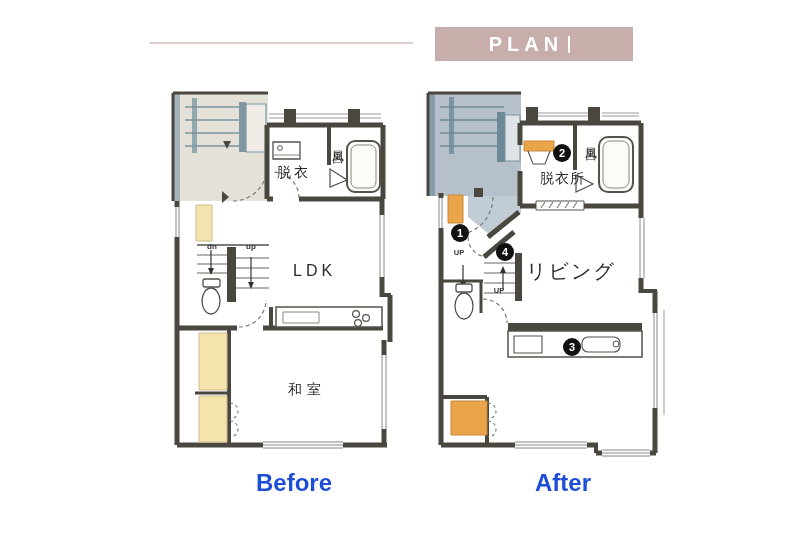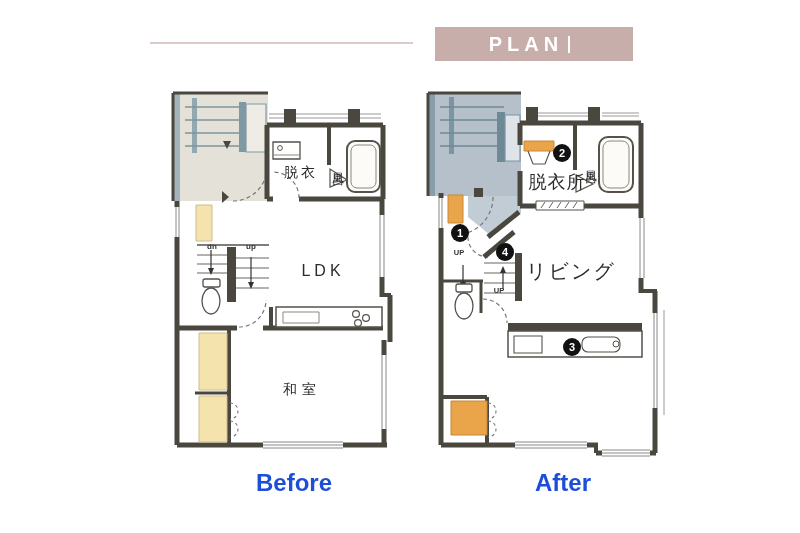--- a/index.html
+++ b/index.html
@@ -8,21 +8,21 @@
 
   
   .header-line{position:absolute;left:150px;top:42px;width:263px;height:2px;background:#dccbc8;}
   .header-box{position:absolute;left:435px;top:27px;width:198px;height:34px;background:#c7aeaa;
               display:flex;align-items:center;justify-content:center;color:#ffffff;}
   .header-box .t1{font-size:20px;font-weight:bold;letter-spacing:5px;}
   .header-box .sep{width:2px;height:17px;background:#ffffff;margin:0 9px 0 5px;}
   .header-box .t2{font-size:19px;font-weight:bold;letter-spacing:0.5px;}
 
   
-  .room-label{position:absolute;color:#2b2b2b;text-align:center;white-space:nowrap;}
+  .room-label{position:absolute;color:#2b2b2b;white-space:nowrap;}
   .vtext{writing-mode:vertical-rl;text-orientation:upright;}
   .stair-label{position:absolute;color:#333;font-size:8px;font-weight:bold;text-align:center;}
 
   
   .badge{position:absolute;width:18px;height:18px;border-radius:50%;background:#111;
          color:#fff;font-size:11px;font-weight:bold;text-align:center;line-height:18px;}
 
   .caption{position:absolute;width:150px;text-align:center;font-size:24px;font-weight:bold;color:#1d4ed8;}
 
   svg{position:absolute;}
@@ -222,26 +222,26 @@
 
     <g>
       <rect x="31" y="316" width="36" height="34" fill="#eaa449" stroke="#c8883a" stroke-width="1"></rect>
       <path d="M68,318 A8,8 0 0 1 68,334 M68,336 A8,8 0 0 1 68,352" stroke="#777" stroke-width="1.1" stroke-dasharray="3,3" fill="none"></path>
     </g>
   </svg>
 
   <div class="room-label" style="left:277px;top:164px;width:48px;font-size:14px;letter-spacing:3px;">脱衣</div>
   <div class="room-label vtext" style="left:329px;top:141px;height:48px;font-size:12px;letter-spacing:2px;">風呂</div>
   <div class="room-label" style="left:293px;top:262px;width:60px;font-size:16px;letter-spacing:4px;">LDK</div>
-  <div class="room-label" style="left:272px;top:381px;width:60px;font-size:14px;letter-spacing:5px;">和室</div>
+  <div class="room-label" style="left:288px;top:381px;width:60px;font-size:14px;letter-spacing:5px;">和室</div>
   <div class="stair-label" style="left:202px;top:242px;width:20px;">dn</div>
   <div class="stair-label" style="left:241px;top:242px;width:20px;">up</div>
   <div class="caption" style="left:219px;top:469px;">Before</div>
 
-  <div class="room-label" style="left:524px;top:170px;width:66px;font-size:18px;letter-spacing:1px;">脱衣所</div>
+  <div class="room-label" style="left:540px;top:170px;width:66px;font-size:14px;letter-spacing:1px;">脱衣所</div>
   <div class="room-label vtext" style="left:582px;top:138px;height:50px;font-size:12px;letter-spacing:2px;">風呂</div>
   <div class="room-label" style="left:526px;top:258px;width:78px;font-size:20px;letter-spacing:2px;font-family:Liberation Mono, monospace;">リビング</div>
   <div class="stair-label" style="left:449px;top:248px;width:20px;font-size:7.5px;">UP</div>
   <div class="stair-label" style="left:489px;top:286px;width:20px;font-size:7.5px;">UP</div>
 
   <div class="badge" style="left:451px;top:224px;">1</div>
   <div class="badge" style="left:553px;top:144px;">2</div>
   <div class="badge" style="left:563px;top:338px;">3</div>
   <div class="badge" style="left:496px;top:243px;">4</div>
 

